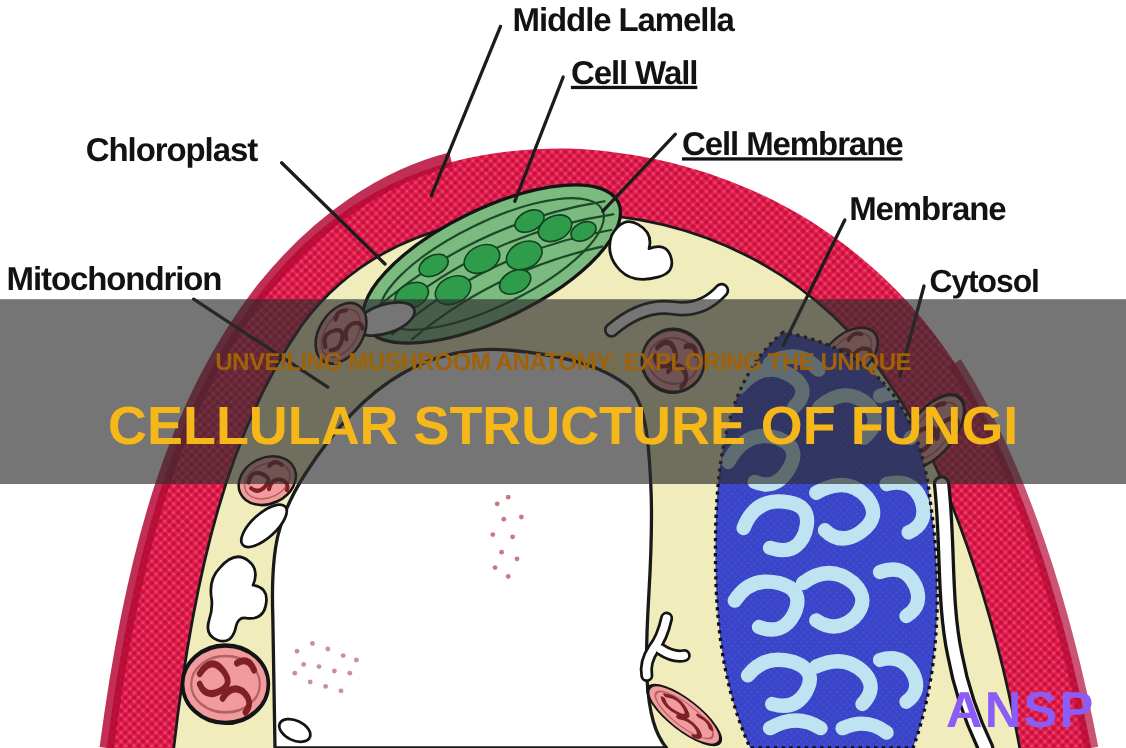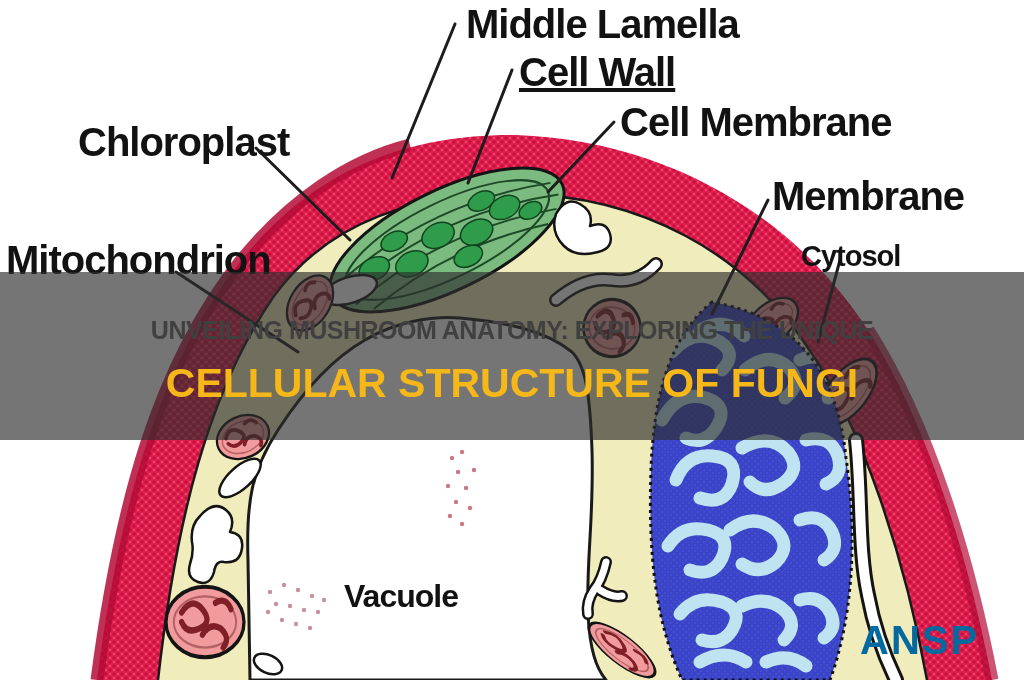--- a/index.html
+++ b/index.html
@@ -1,36 +1,36 @@
 <!DOCTYPE html>
 <html><head>
 <meta charset="utf-8">
 <style>
   html,body{margin:0;padding:0;background:#ffffff;}
   .stage{position:relative;width:1024px;height:680px;overflow:hidden;background:#ffffff;
          font-family:"Liberation Sans",sans-serif;}
   .stage svg{position:absolute;left:0;top:0;}
-  .lbl{position:absolute;font-weight:700;font-size:40px;line-height:1;color:#121212;
+  .lbl{position:absolute;font-weight:700;font-size:30px;line-height:1;color:#121212;
        letter-spacing:-1px;white-space:nowrap;}
   .lbl-ml{left:466px;top:4px;}
   .lbl-cw{left:519px;top:52px;text-decoration:underline;}
-  .lbl-cm{left:620px;top:102px;}
+  .lbl-cm{left:620px;top:117px;text-decoration:underline;}
   .lbl-chl{left:78px;top:122px;}
   .lbl-mit{left:6px;top:240px;}
   .lbl-nuc{left:772px;top:176px;}
-  .lbl-cyt{left:801px;top:242px;font-size:29px;}
+  .lbl-cyt{left:845px;top:242px;font-size:29px;}
   .lbl-vac{left:344px;top:580px;font-size:32px;}
   .overlay{position:absolute;left:0;top:272px;width:1024px;height:168px;
            background:rgba(45,45,45,0.66);}
   .banner-line{position:absolute;left:0;width:100%;text-align:center;font-weight:700;
                white-space:nowrap;}
-  .banner-line1{top:44px;font-size:25px;letter-spacing:-0.5px;color:#404040;}
-  .banner-line2{top:88px;font-size:41px;letter-spacing:0;color:#f6b719;}
-  .wm{position:absolute;left:860px;top:618px;font-weight:800;font-size:40px;
-      letter-spacing:2px;color:#0369a1;white-space:nowrap;}
+  .banner-line1{top:44px;font-size:22px;letter-spacing:-0.5px;color:#a16207;}
+  .banner-line2{top:88px;font-size:49px;letter-spacing:0;color:#f6b719;}
+  .wm{position:absolute;left:860px;top:618px;font-weight:800;font-size:46px;
+      letter-spacing:2px;color:#8b5cf6;white-space:nowrap;}
 </style>
 </head>
 <body>
 
 <div class="stage">
 
   <svg width="1024" height="680" viewBox="0 0 1024 680">
     <defs>
       <pattern id="wallDots" width="8" height="8" patternUnits="userSpaceOnUse">
         <rect width="8" height="8" fill="#e0204e"></rect>
@@ -172,21 +172,20 @@
     </g>
   </svg>
 
   <div class="lbl lbl-ml">Middle Lamella</div>
   <div class="lbl lbl-cw">Cell Wall</div>
   <div class="lbl lbl-cm">Cell Membrane</div>
   <div class="lbl lbl-mit">Mitochondrion</div>
   <div class="lbl lbl-chl">Chloroplast</div>
   <div class="lbl lbl-nuc">Membrane</div>
   <div class="lbl lbl-cyt">Cytosol</div>
-  <div class="lbl lbl-vac">Vacuole</div>
 
   <div class="overlay">
     <div class="banner-line banner-line1">UNVEILING MUSHROOM ANATOMY: EXPLORING THE UNIQUE</div>
     <div class="banner-line banner-line2">CELLULAR STRUCTURE OF FUNGI</div>
   </div>
 
   <div class="wm">ANSP</div>
 
 </div>
 

